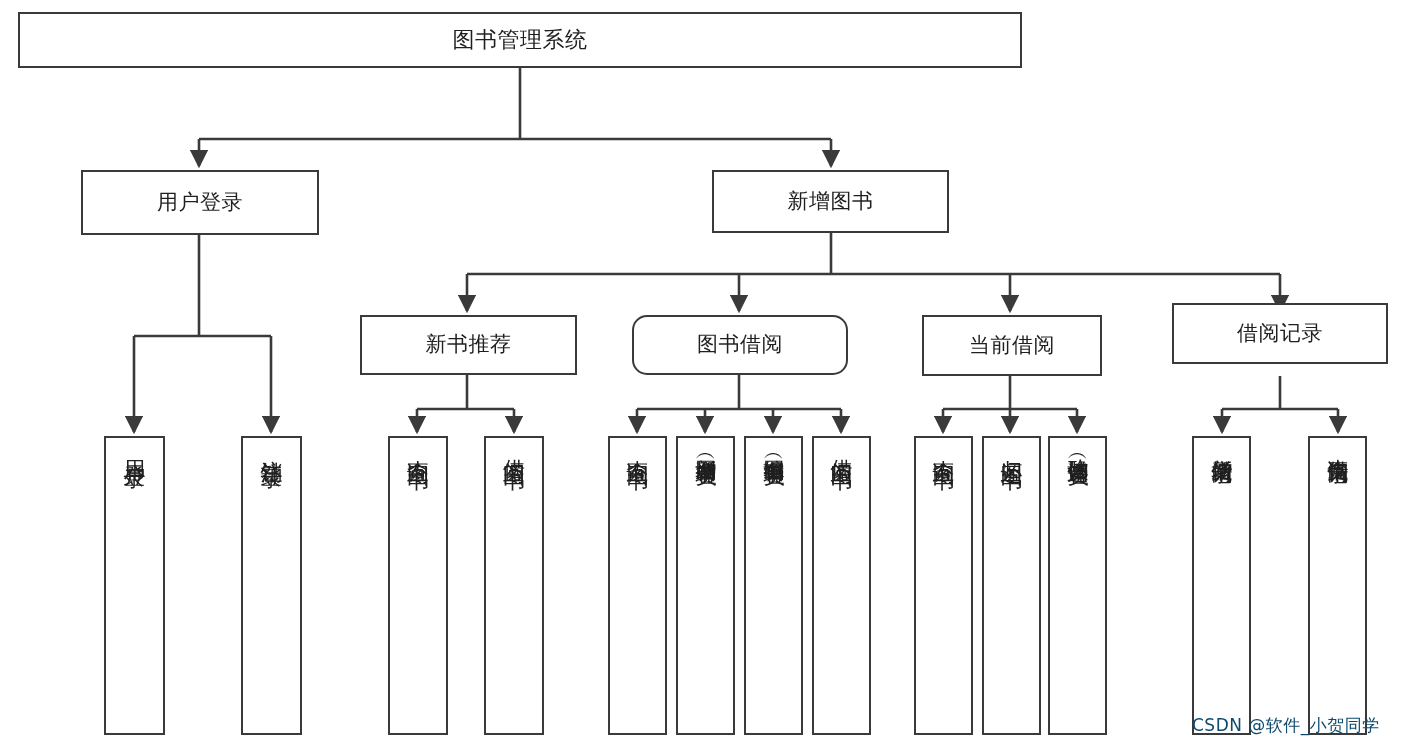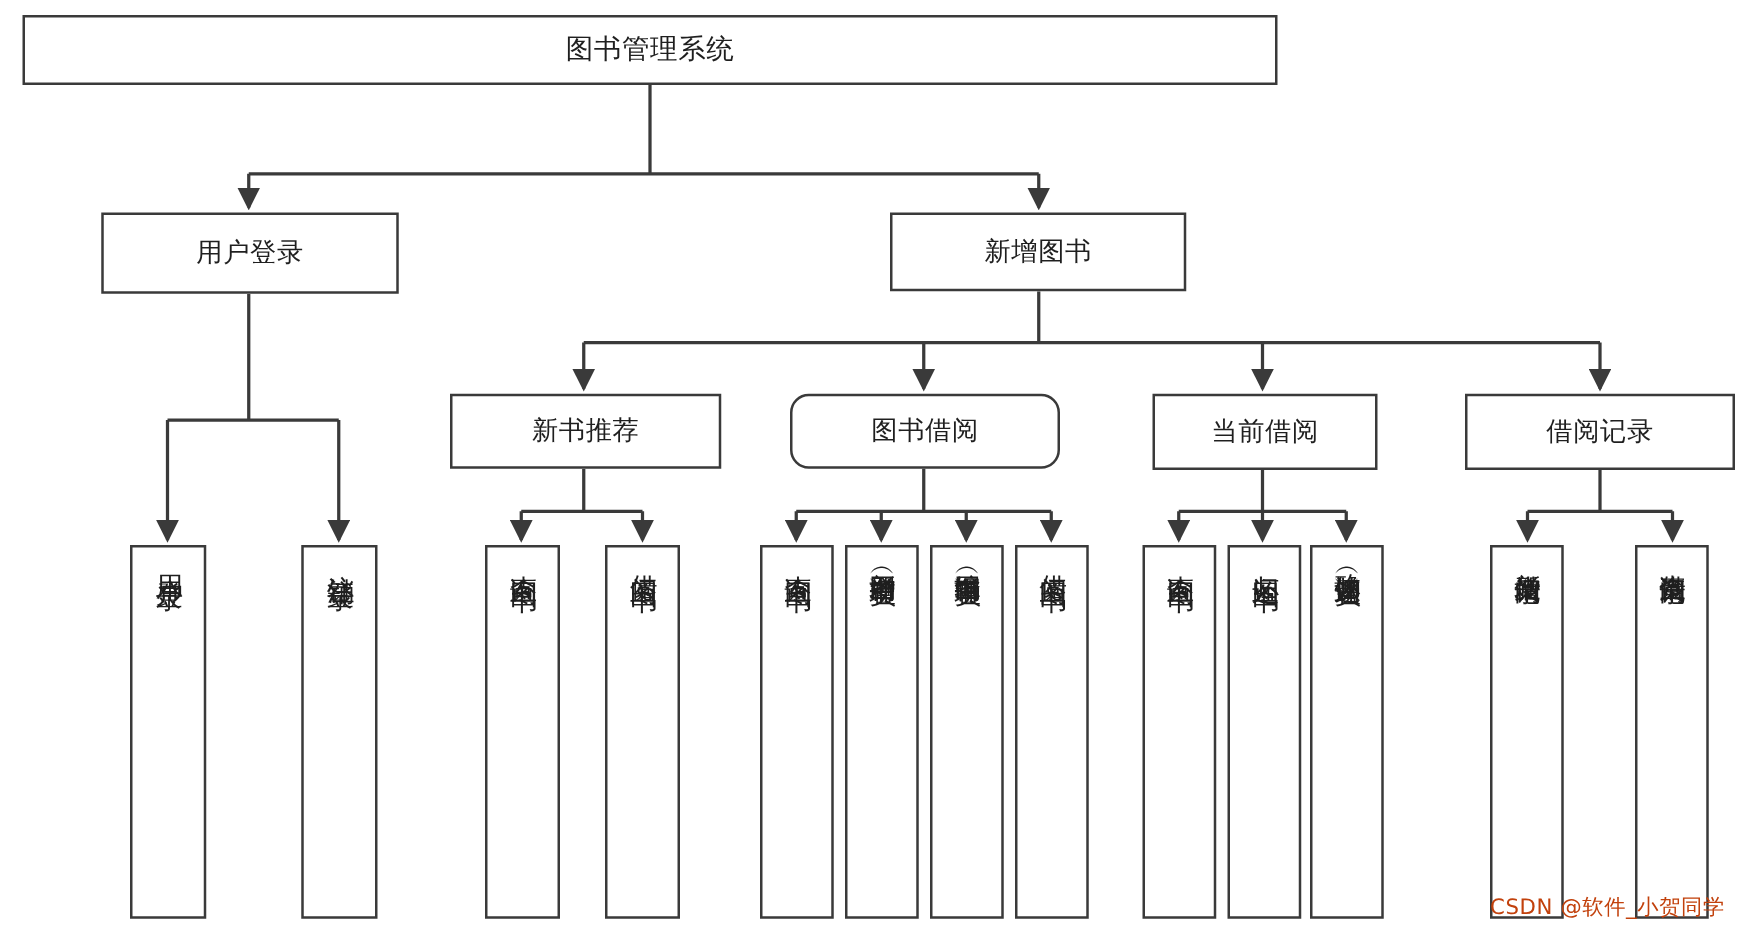--- a/index.html
+++ b/index.html
@@ -67,21 +67,21 @@
   }
   .v-node.tall .label {
     font-size: 21px;
     letter-spacing: 1px;
   }
   #watermark {
     position: absolute;
     left: 1192px;
     top: 714px;
     font-size: 17px;
-    color: #c2410c;
+    color: #0c4a6e;
     letter-spacing: 0.5px;
     white-space: nowrap;
     user-select: none;
   }
 </style>
 </head>
 <body>
 
 <div id="diagram">
 
@@ -152,21 +152,21 @@
   </div>
 
   <div class="node h-node" style="left:632px; top:315px; width:216px; height:60px;border-radius:15px;">
     <span class="label">图书借阅</span>
   </div>
 
   <div class="node h-node" style="left:902px; top:315px; width:180px; height:61px;margin-left:20px;">
     <span class="label">当前借阅</span>
   </div>
 
-  <div class="node h-node" style="left:1172px; top:315px; width:216px; height:61px;">
+  <div class="node h-node" style="left:1172px; top:303px; width:216px; height:61px;">
     <span class="label">借阅记录</span>
   </div>
 
   <div class="node v-node" style="left:104px; top:436px; width:61px; height:299px;">
     <span class="label">用户登录</span>
   </div>
 
   <div class="node v-node" style="left:241px; top:436px; width:61px; height:299px;">
     <span class="label">注销登录</span>
   </div>

